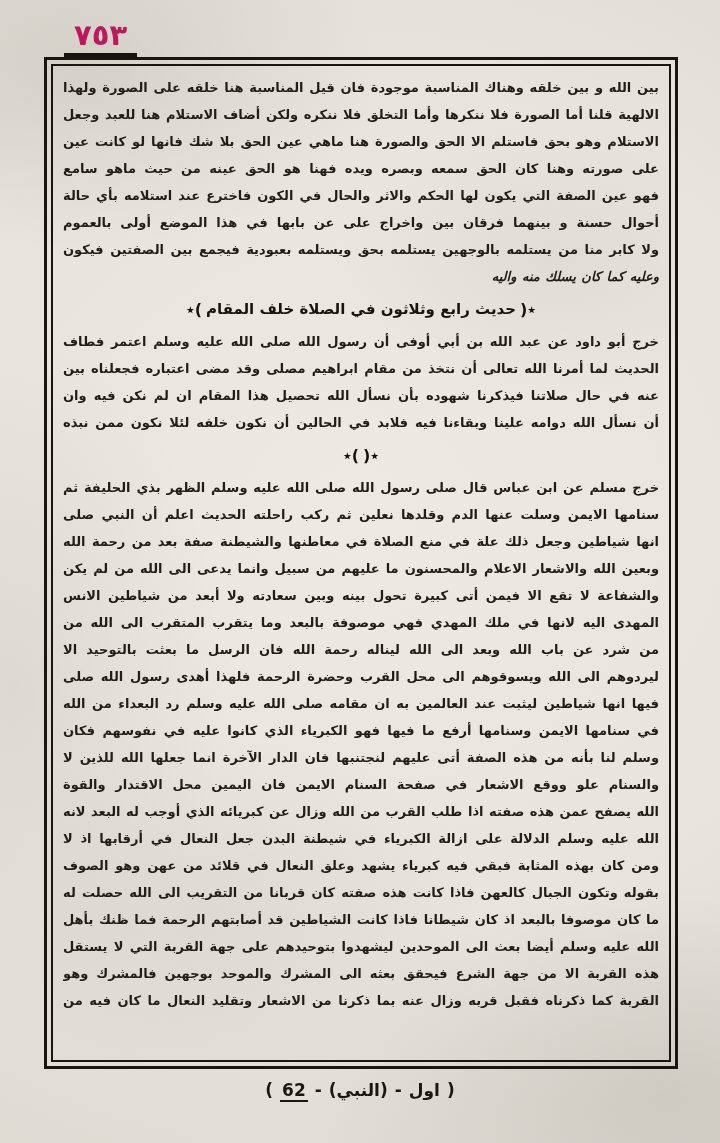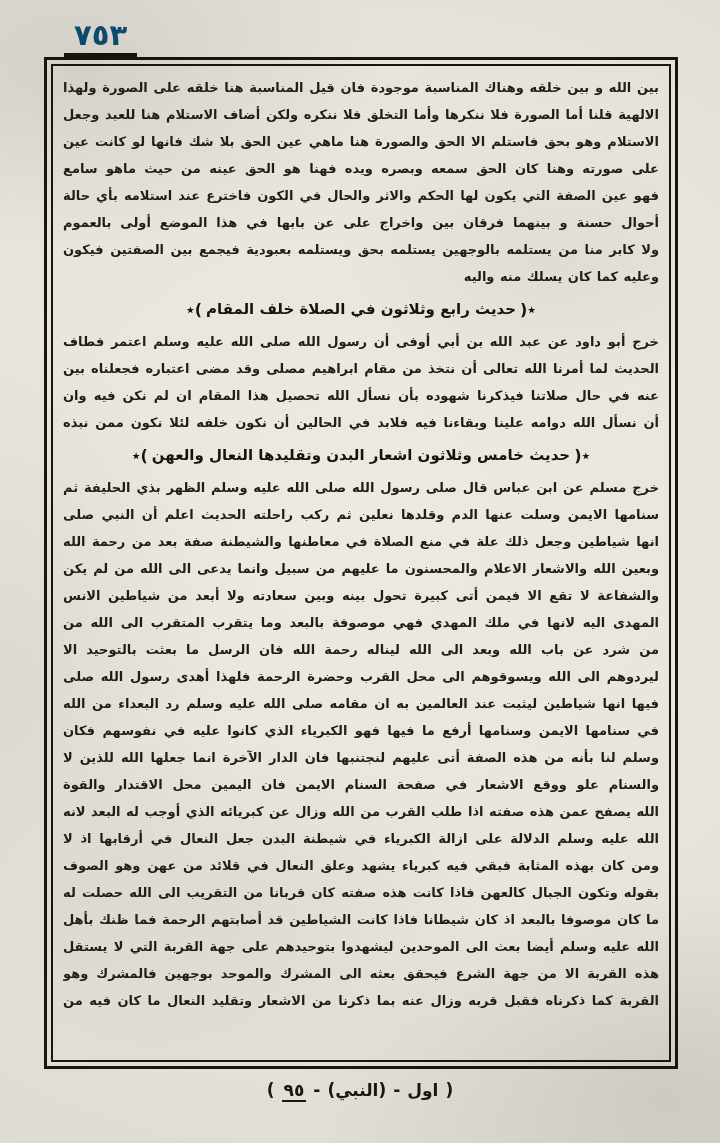--- a/index.html
+++ b/index.html
@@ -8,21 +8,21 @@
     font-family:"DejaVu Sans",sans-serif;
     background:
       radial-gradient(ellipse 420px 260px at 12% 6%, rgba(110,104,92,.14), transparent 70%),
       radial-gradient(ellipse 500px 300px at 92% 96%, rgba(110,104,92,.16), transparent 70%),
       radial-gradient(ellipse 300px 500px at 2% 60%, rgba(120,112,100,.10), transparent 70%),
       radial-gradient(ellipse 900px 800px at 50% 45%, #edeae3 0%, #e7e4dd 55%, #dbd8d0 100%);
     color:#211c15;
   }
   .pagenum{
     position:absolute;left:64px;top:18px;
-    font-size:29px;font-weight:bold;color:#0c4a6e;
+    font-size:29px;font-weight:bold;color:#be185d;
     padding:0 10px 1px 10px;
     border-bottom:5px solid #17130e;
     letter-spacing:1px;
   }
   .frame{
     position:absolute;left:44px;top:57px;width:634px;height:1012px;
     box-sizing:border-box;border:3.5px solid #1a150f;padding:4px;
     background:
       radial-gradient(ellipse 300px 200px at 80% 20%, rgba(115,108,95,.08), transparent 70%),
       radial-gradient(ellipse 400px 260px at 25% 85%, rgba(115,108,95,.09), transparent 70%);
@@ -34,21 +34,21 @@
   }
   .text{
     direction:rtl;
     font-size:13px;font-weight:bold;color:#221d16;
   }
   .line{
     height:27px;line-height:27px;overflow:hidden;
     text-align:justify;text-align-last:justify;
     word-spacing:1px;
   }
-  .line.end{text-align-last:right;}
+  .line.end{text-align-last:right;font-style:italic;}
   .heading{
     display:flex;direction:rtl;justify-content:center;align-items:center;gap:4px;
     height:27px;line-height:27px;margin:6px 0 5px 0;
     font-size:15px;font-weight:bold;color:#17130e;
   }
   .heading .orn{direction:ltr;unicode-bidi:isolate;font-size:16px;}
   .heading .htext{direction:rtl;unicode-bidi:isolate;text-align:center;}
   .footer{
     position:absolute;left:0;right:0;top:1080px;
     display:flex;direction:ltr;justify-content:center;align-items:flex-start;gap:7px;
@@ -81,21 +81,20 @@
         <span class="orn">٭(</span>
       </div>
 
       <div class="line">خرج أبو داود عن عبد الله بن أبي أوفى أن رسول الله صلى الله عليه وسلم اعتمر فطاف بالبيت وصلى خلف المقام</div>
       <div class="line">الحديث لما أمرنا الله تعالى أن نتخذ من مقام ابراهيم مصلى وقد مضى اعتباره فجعلناه بين أيدينا نشاهده حتى لانغفل</div>
       <div class="line">عنه في حال صلاتنا فيذكرنا شهوده بأن نسأل الله تحصيل هذا المقام ان لم نكن فيه وان كان حاصلا فيذكرنا شهوده</div>
       <div class="line">أن نسأل الله دوامه علينا وبقاءنا فيه فلابد في الحالين أن نكون خلفه لئلا نكون ممن نبذه وراء ظهره فلم يتذكره</div>
 
       <div class="heading">
         <span class="orn">)٭</span>
-        <span class="htext">حديث خامس وثلاثون اشعار البدن وتقليدها النعال والعهن</span>
         <span class="orn">٭(</span>
       </div>
 
       <div class="line">خرج مسلم عن ابن عباس قال صلى رسول الله صلى الله عليه وسلم الظهر بذي الحليفة ثم دعا بناقته فأشعرها في صفحة</div>
       <div class="line">سنامها الايمن وسلت عنها الدم وقلدها نعلين ثم ركب راحلته الحديث اعلم أن النبي صلى الله عليه وسلم قد ذكر في الابل</div>
       <div class="line">انها شياطين وجعل ذلك علة في منع الصلاة في معاطنها والشيطنة صفة بعد من رحمة الله لا من الله لان الكل في قبضة الله</div>
       <div class="line">وبعين الله والاشعار الاعلام والمحسنون ما عليهم من سبيل وانما يدعى الى الله من لم يكن عنده في الصفة التي يدعى اليها</div>
       <div class="line">والشفاعة لا تقع الا فيمن أتى كبيرة تحول بينه وبين سعادته ولا أبعد من شياطين الانس والجن والهدية بعيدة من</div>
       <div class="line">المهدى اليه لانها في ملك المهدي فهي موصوفة بالبعد وما يتقرب المتقرب الى الله من أهل الدعاء الى الله بأولى من رد</div>
       <div class="line">من شرد عن باب الله وبعد الى الله ليناله رحمة الله فان الرسل ما بعثت بالتوحيد الا للمشركين وهم أبعد الخلق من الله</div>
@@ -112,19 +111,19 @@
       <div class="line">الله عليه وسلم أيضا بعث الى الموحدين ليشهدوا بتوحيدهم على جهة القربة التي لا يستقل العقل بادراكها أعني بادراك</div>
       <div class="line">هذه القربة الا من جهة الشرع فيحقق بعثه الى المشرك والموحد بوجهين فالمشرك وهو الشيطان المتكبر دعاه الى عين</div>
       <div class="line">القربة كما ذكرناه فقبل قربه وزال عنه بما ذكرنا من الاشعار وتقليد النعال ما كان فيه من صفة البعد ثم نبه صلى</div>
 
     </div>
   </div>
 </div>
 
 <div class="footer">
   <span>(</span>
-  <span class="num">٩٥</span>
+  <span class="num">62</span>
   <span>-</span>
   <span>(النبي)</span>
   <span>-</span>
   <span>اول</span>
   <span>)</span>
 </div>
 
 </body></html>

